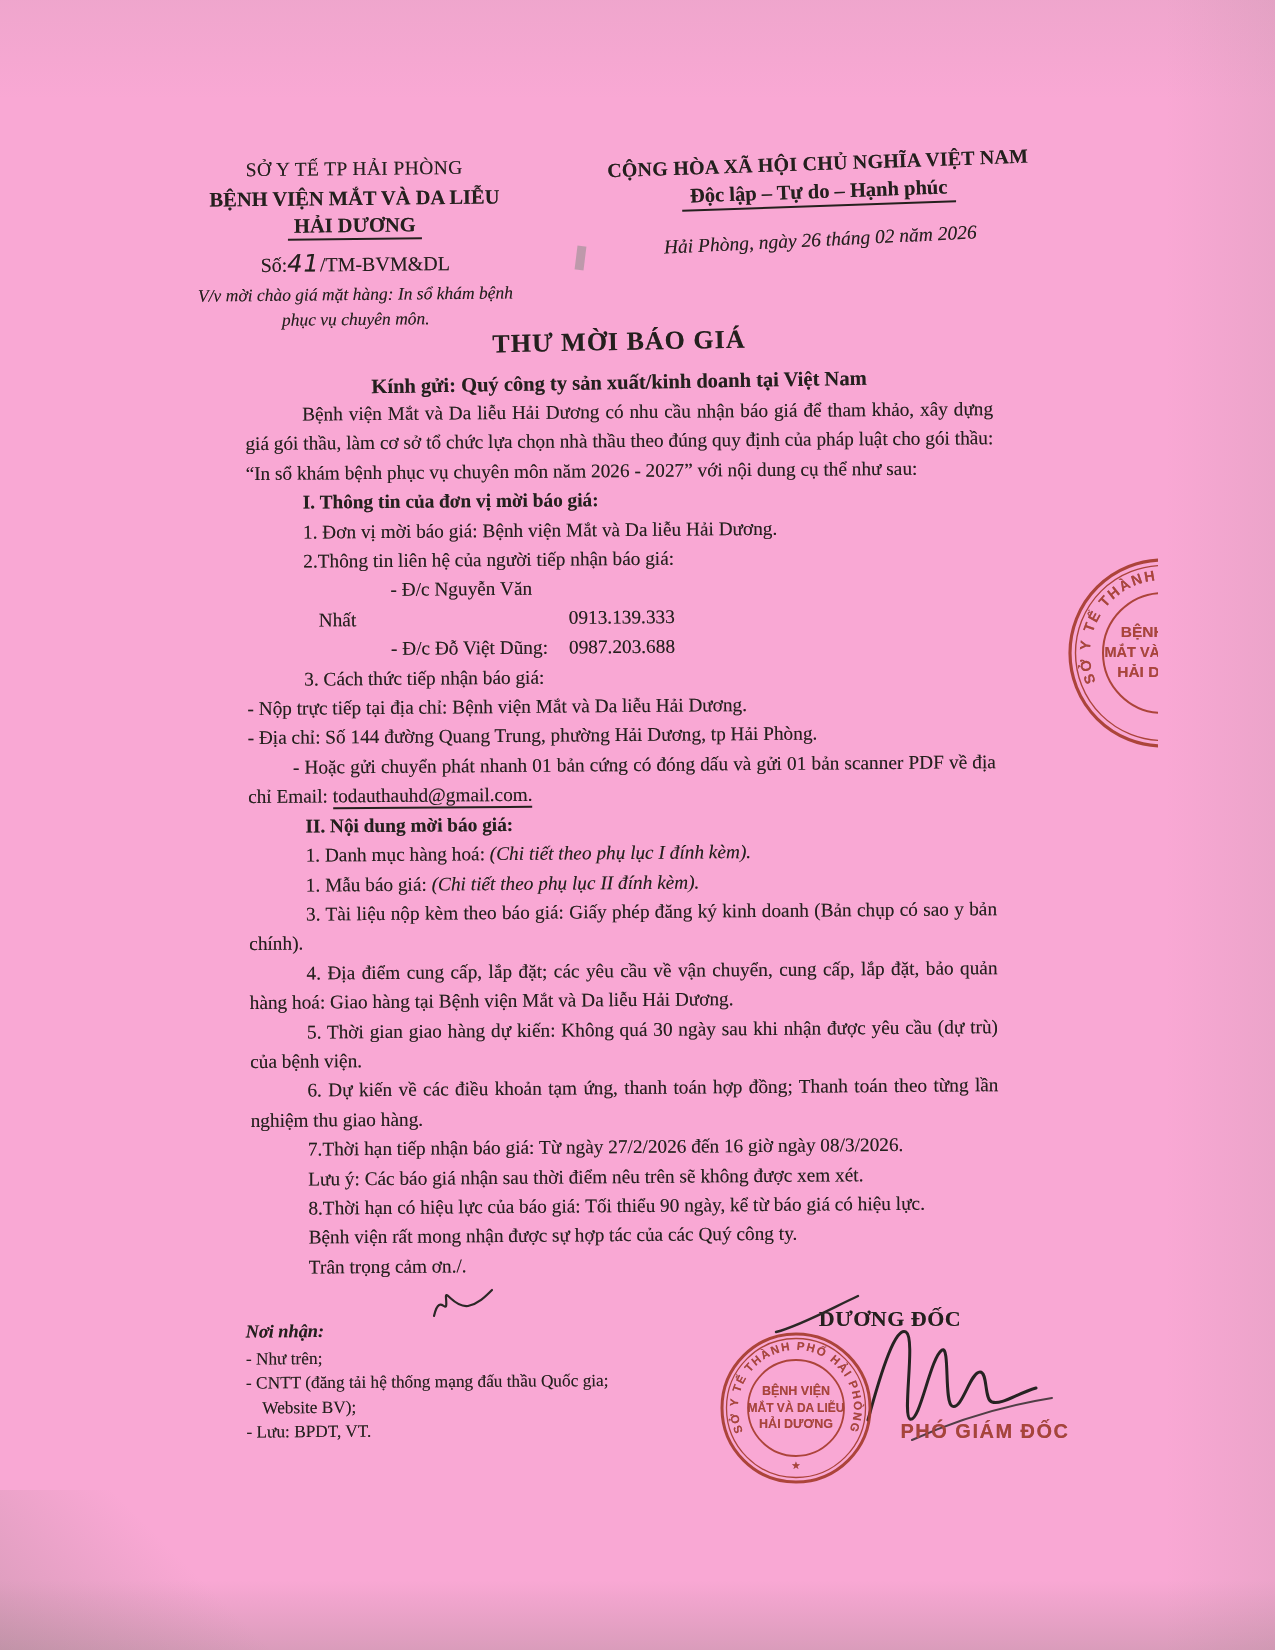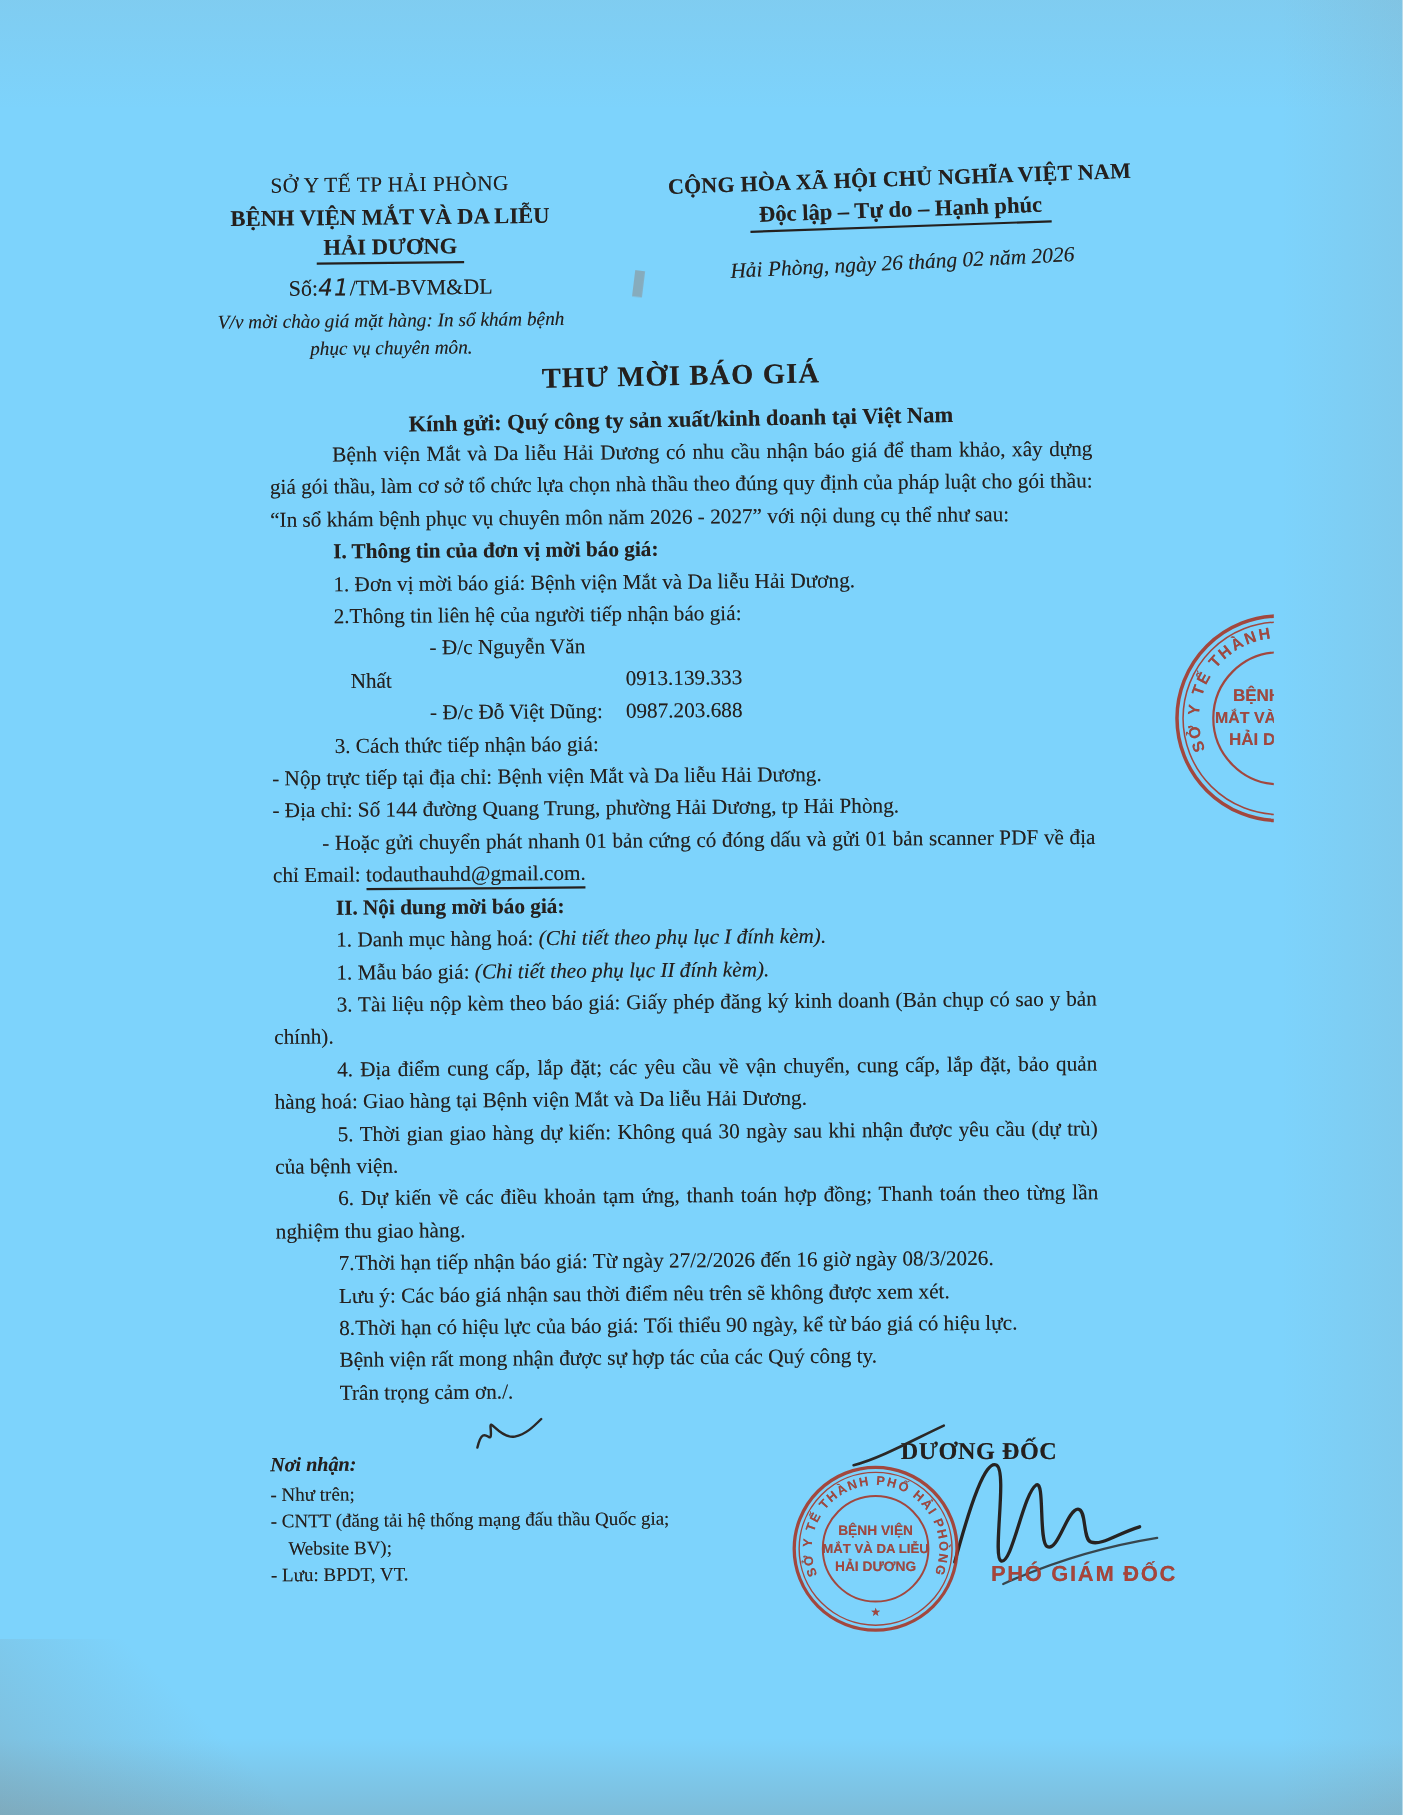--- a/index.html
+++ b/index.html
@@ -1,36 +1,36 @@
 <!DOCTYPE html>
 <html><head>
 <meta charset="utf-8">
 <style>
   html,body{margin:0;padding:0;background:#e8e6e3;}
-  .page{position:relative;width:1275px;height:1650px;background:#7dd3fc;overflow:hidden;
+  .page{position:relative;width:1275px;height:1650px;background:#f9a8d4;overflow:hidden;
         font-family:"Liberation Serif","DejaVu Serif",serif;color:#24201e;}
   .abs{position:absolute;}
   .center{text-align:center;}
   .scan-text{text-shadow:0 0 .6px rgba(45,40,35,.45);}
 
   
   .shade-top{top:0;left:0;right:0;height:100px;background:linear-gradient(to bottom,rgba(150,145,140,.10),rgba(150,145,140,0));}
   .shade-right{top:0;right:0;width:110px;height:100%;background:linear-gradient(to right,rgba(140,135,128,0),rgba(140,135,128,.12));}
   .shade-bottom{left:0;right:0;bottom:0;height:70px;background:linear-gradient(to bottom,rgba(125,120,112,0),rgba(125,120,112,.25));}
   .shade-bl{left:0;bottom:0;width:280px;height:160px;background:linear-gradient(45deg,rgba(130,125,118,.28),rgba(130,125,118,0) 62%);}
   .smudge{left:576px;top:246px;width:9px;height:24px;background:#8f8d8b;opacity:.55;filter:blur(.7px);transform:rotate(7deg);}
 
   
   .header-left{left:185px;top:158px;width:340px;transform:rotate(-.6deg);}
   .hl1{font-size:19.5px;letter-spacing:.4px;}
   .hl2{font-size:20.5px;font-weight:bold;margin-top:7px;}
   .hl3{font-size:20.5px;font-weight:bold;margin-top:4px;}
   .hl3 span{display:inline-block;border-bottom:2px solid #24201e;padding:0 6px 1px;}
   .hl-so{font-size:20px;margin-top:9px;}
-  .hand{font-family:"DejaVu Sans",sans-serif;font-style:italic;font-size:21px;letter-spacing:1px;}
+  .hand{font-family:"DejaVu Sans",sans-serif;font-style:italic;font-size:24px;letter-spacing:1px;}
   .hl-sub{font-size:17.5px;font-style:italic;line-height:25px;margin-top:5px;}
 
   
   .header-right{left:584px;top:152px;width:470px;transform:rotate(-2deg);}
   .hr1{font-size:20px;font-weight:bold;letter-spacing:.2px;}
   .hr2{font-size:20.5px;font-weight:bold;margin-top:5px;}
   .hr2 span{display:inline-block;border-bottom:2px solid #24201e;padding:0 8px 2px;}
   .hr-date{font-size:19.5px;font-style:italic;margin-top:22px;transform:rotate(-.8deg);}
 
   
@@ -49,21 +49,21 @@
   .contact .clabel{display:inline-block;width:250px;}
   .email{border-bottom:2px solid #24201e;padding-bottom:1px;}
 
   
   .footer-left{left:246px;top:1318px;width:440px;font-size:17.3px;line-height:24.5px;transform:rotate(-.4deg);}
   .fl-head{font-size:18.3px;font-weight:bold;font-style:italic;margin-bottom:3px;}
   .fl-sub{padding-left:16px;}
 
   
   .director{left:770px;top:1306px;width:240px;font-size:22px;font-weight:bold;letter-spacing:.5px;}
-  .deputy-title{left:900px;top:1420px;width:170px;text-align:right;
+  .deputy-title{left:900px;top:1420px;width:170px;text-align:center;
       font-family:"Liberation Sans","DejaVu Sans",sans-serif;font-size:20px;font-weight:bold;
       color:#a8443a;letter-spacing:1.5px;}
   .deputy-name{left:862px;top:1450px;width:250px;text-align:center;font-size:19.5px;font-weight:bold;
       color:#8e1d12;letter-spacing:.3px;}
 
   
   .stamp-bottom{left:716px;top:1328px;width:160px;height:160px;opacity:.92;}
   .stamp-right-clip{left:1063px;top:553px;width:95px;height:198px;overflow:hidden;opacity:.92;}
   .stamp-svg-text{font-family:"Liberation Sans","DejaVu Sans",sans-serif;font-weight:bold;}
 

